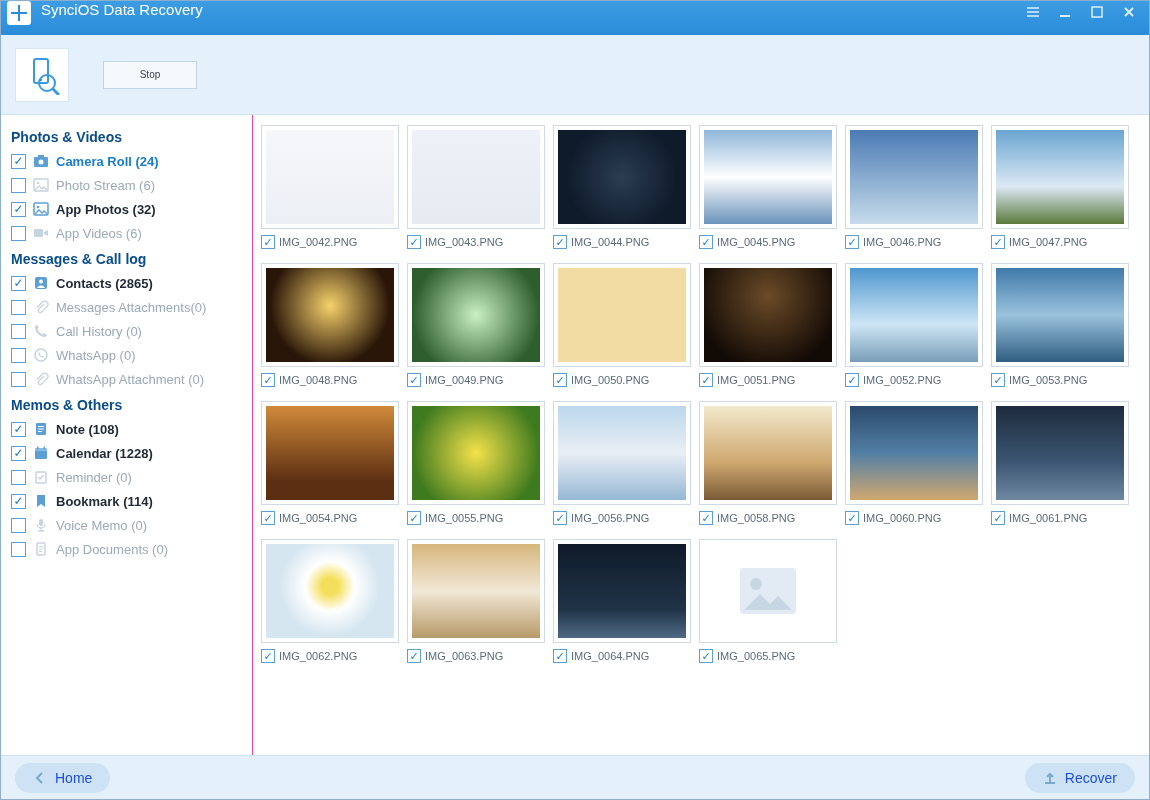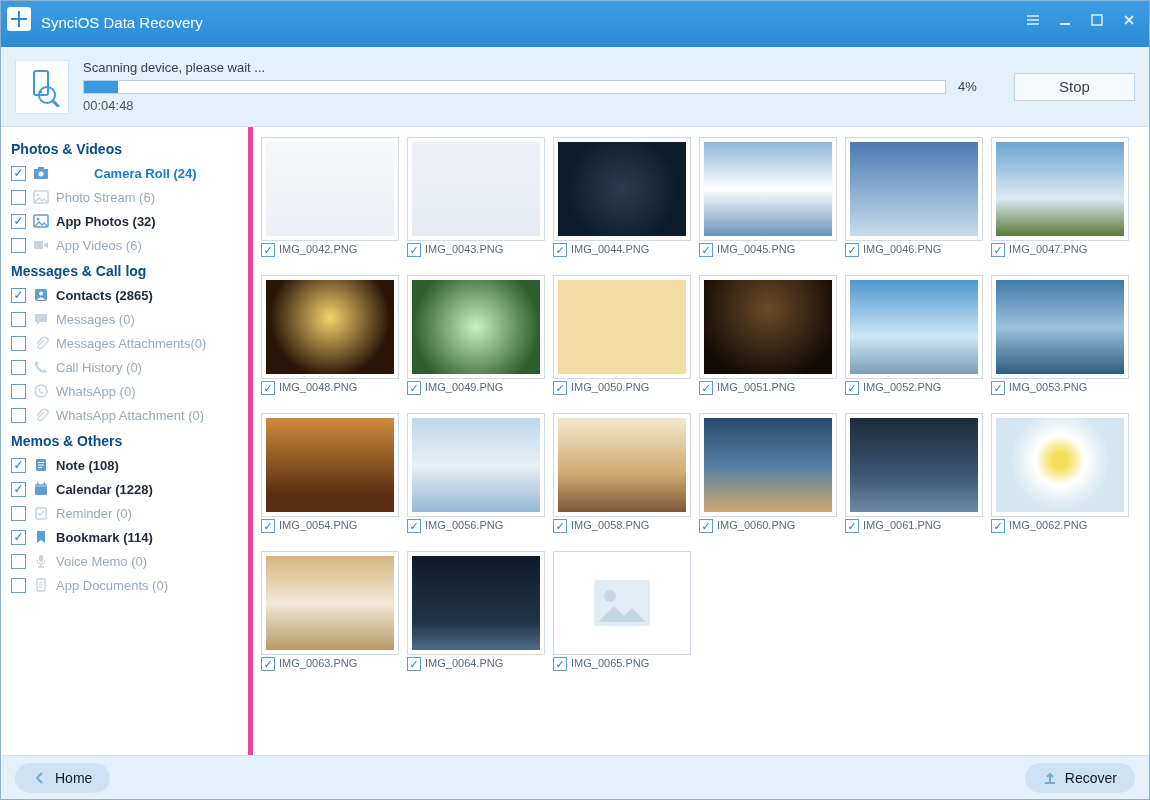--- a/index.html
+++ b/index.html
@@ -1,78 +1,78 @@
 <!DOCTYPE html>
 <html><head>
 <meta charset="utf-8">
 <style>
   * { box-sizing: border-box; margin: 0; padding: 0; font-family: "Segoe UI", Tahoma, sans-serif; }
   body { background: #fff; width: 1150px; height: 800px; overflow: hidden; }
   .window { width: 1150px; height: 800px; display: flex; flex-direction: column; border: 1px solid #8faecb; }
 
   
   .titlebar {
-    height: 46px; background: linear-gradient(#3c9de4, #2a8cd8);
-    display: flex; align-items: flex-end; padding: 16px 6px;
+    height: 34px; background: linear-gradient(#3c9de4, #2a8cd8);
+    display: flex; align-items: flex-start; padding: 0 6px;
     color: #fff; font-size: 15px;
   }
   .titlebar .logo-icon { width: 24px; height: 24px; margin-right: 10px; background:#fff; border-radius:3px; display:flex; align-items:center; justify-content:center; color:#2a8cd8; font-weight:bold;}
   .titlebar .title { flex: 0 0 auto; }
   .titlebar .spacer { flex: 1; }
   .titlebar .winctl { width: 28px; height: 22px; display:flex; align-items:center; justify-content:center; margin-left:4px; color:#dff0fb; cursor:pointer; }
 
   
   .scan-header {
     height: 80px; background: #e4f1fb; display:flex; align-items:center;
     padding: 0 14px; border-bottom:1px solid #cfe2f2;
   }
   .scan-icon { width:54px; height:54px; background:#fff; border:1px solid #d5e6f4; display:flex; align-items:center; justify-content:center; margin-right:14px; }
   .scan-info { flex:1; }
   .scan-msg { font-size:13px; color:#374151; margin-bottom:4px;}
   .progress-row { display:flex; align-items:center; gap:12px;}
   .progress-bar { flex:1; height:14px; border:1px solid #bcd3e7; background:#fff; position:relative; }
   .progress-fill { position:absolute; left:0; top:0; bottom:0; background:#3b99e0; }
   .progress-pct { font-size:13px; color:#374151; width:36px;}
   .elapsed { font-size:13px; color:#4b5563; margin-top:4px;}
-  .stop-btn { width:121px; height:28px; background:#f6f9fc; border:1px solid #c2d5e7; font-size:15px; color:#374151; cursor:pointer; margin-left:20px;}
+  .stop-btn { width:94px; height:28px; background:#f6f9fc; border:1px solid #c2d5e7; font-size:10px; color:#374151; cursor:pointer; margin-left:20px;}
 
   
   .body { flex:1; display:flex; overflow:hidden; }
 
   
-  .sidebar { width:252px; border-right:5px solid #ec4899; padding:8px 16px 8px 10px; overflow-y:auto; background:#fff;}
+  .sidebar { width:252px; border-right:1px solid #ec4899; padding:8px 16px 8px 10px; overflow-y:auto; background:#fff;}
   .group-title { font-weight:bold; font-size:14px; color:#0a4d8a; margin:6px 0 4px 0;}
   .cat-row { display:flex; align-items:center; height:24px; font-size:13px; cursor:pointer; }
   .cat-row .chk { width:15px; height:15px; border:1.5px solid #5c9fd4; margin-right:6px; display:flex; align-items:center; justify-content:center; background:#fff;}
   .cat-row.checked .chk::after { content:"✓"; color:#1b7dc9; font-size:12px; line-height:1;}
   .cat-row .cat-icon { width:18px; height:16px; margin-right:6px; display:flex; align-items:center; justify-content:center; color:#5c9fd4; font-size:13px;}
   .cat-row.disabled .cat-icon { color:#c6d4e1;}
   .cat-row .label { flex:1; color:#9aaab8;}
   .cat-row.checked .label { color:#1f2937; font-weight:600;}
-  .cat-row.selected .label { color:#1b7dc9;margin-left:38px;}
+  .cat-row.selected .label { color:#1b7dc9;}
 
   
   .grid-wrap { flex:1; overflow:auto; padding:10px 8px; }
   .grid { display:grid; grid-template-columns: repeat(6, 138px); gap:10px 8px; justify-content:start;}
   .thumb { width:138px; }
   .thumb-img { width:138px; height:104px; border:1px solid #d0dae4; padding:4px; background:#fff; display:flex; align-items:center; justify-content:center; }
   .thumb-inner { width:100%; height:100%; }
-  .thumb-row { display:flex; height:22px; margin-top:2px;}
+  .thumb-row { display:flex; align-items:center; height:22px; margin-top:2px;}
   .thumb-row .chk { width:14px; height:14px; border:1.5px solid #5c9fd4; margin-right:4px; display:flex; align-items:center; justify-content:center;}
   .thumb-row .chk::after { content:"✓"; color:#1b7dc9; font-size:11px;}
   .thumb-row .fname { font-size:11px; color:#5b6b7b; white-space:nowrap; overflow:hidden;}
 
   
   .footer {
     height:44px; background:#e4f1fb; border-top:1px solid #cfe2f2;
     display:flex; align-items:center; padding:0 14px;
   }
   .nav-btn {
     height:30px; padding:0 18px; border-radius:16px; background:#cde3f5;
-    color:#0f172a; display:flex; align-items:center; gap:8px; font-size:14px;
+    color:#1d4ed8; display:flex; align-items:center; gap:8px; font-size:14px;
   }
   .nav-btn.right { margin-left:auto; background:#cde3f5;}
   .status-text { flex:1; text-align:center; font-size:13px; color:#4b5563;}
 
   
   svg { display:block; }
 
   
   .bg1{background:linear-gradient(#f6f7fa,#eceff4);}
   .bg2{background:linear-gradient(#eef1f7,#e6ebf2);}
@@ -136,30 +136,20 @@
 
   <div class="scan-header">
     <div class="scan-icon">
       <svg width="40" height="40" viewBox="0 0 40 40">
         <rect x="12" y="4" width="14" height="24" rx="2" fill="none" stroke="#3b99e0" stroke-width="2"></rect>
         <circle cx="19" cy="25" r="1.2" fill="#3b99e0"></circle>
         <circle cx="25" cy="28" r="8" fill="none" stroke="#3b99e0" stroke-width="2"></circle>
         <line x1="31" y1="34" x2="36" y2="39" stroke="#3b99e0" stroke-width="3" stroke-linecap="round"></line>
       </svg>
     </div>
-    <div class="scan-info">
-      <div class="scan-msg">Scanning device, please wait ...</div>
-      <div class="progress-row">
-        <div class="progress-bar">
-          <div class="progress-fill" style="width:4%"></div>
-        </div>
-        <div class="progress-pct">4%</div>
-      </div>
-      <div class="elapsed">00:04:48</div>
-    </div>
     <button class="stop-btn">Stop</button>
   </div>
 
   <div class="body">
 
     <div class="sidebar" id="sidebar">
         <div class="group-title">Photos &amp; Videos</div>
         <div class="cat-row checked selected">
           <span class="chk"></span>
           <span class="cat-icon">
@@ -207,29 +197,20 @@
         <div class="cat-row checked">
           <span class="chk"></span>
           <span class="cat-icon">
             <svg width="16" height="14" viewBox="0 0 16 14">
               <rect x="2" y="1" width="12" height="12" rx="2" fill="currentColor"></rect>
               <circle cx="8" cy="5.5" r="2" fill="#fff"></circle>
               <path d="M4 12c1-2 3-2.5 4-2.5s3 .5 4 2.5" fill="#fff"></path>
             </svg>
           </span>
           <span class="label">Contacts (2865)</span>
-        </div>
-        <div class="cat-row disabled">
-          <span class="chk"></span>
-          <span class="cat-icon">
-            <svg width="16" height="14" viewBox="0 0 16 14">
-              <path d="M2 2h12v8H7l-3 3V10H2z" fill="currentColor"></path>
-            </svg>
-          </span>
-          <span class="label">Messages (0)</span>
         </div>
         <div class="cat-row disabled">
           <span class="chk"></span>
           <span class="cat-icon">
             <svg width="16" height="14" viewBox="0 0 16 14">
               <path d="M11 4l-5 5a2 2 0 102.8 2.8L14 6.5A3 3 0 109.5 2L4 7.5" stroke="currentColor" fill="none" stroke-width="1.3"></path>
             </svg>
           </span>
           <span class="label">Messages Attachments(0)</span>
         </div>
@@ -439,20 +420,29 @@
               <span class="fname">IMG_0053.PNG</span>
             </div>
           </div>
           <div class="thumb">
             <div class="thumb-img">
               <div class="thumb-inner bg13"></div>
             </div>
             <div class="thumb-row">
               <span class="chk"></span>
               <span class="fname">IMG_0054.PNG</span>
+            </div>
+          </div>
+          <div class="thumb">
+            <div class="thumb-img">
+              <div class="thumb-inner bg14"></div>
+            </div>
+            <div class="thumb-row">
+              <span class="chk"></span>
+              <span class="fname">IMG_0055.PNG</span>
             </div>
           </div>
           <div class="thumb">
             <div class="thumb-img">
               <div class="thumb-inner bg15"></div>
             </div>
             <div class="thumb-row">
               <span class="chk"></span>
               <span class="fname">IMG_0056.PNG</span>
             </div>

